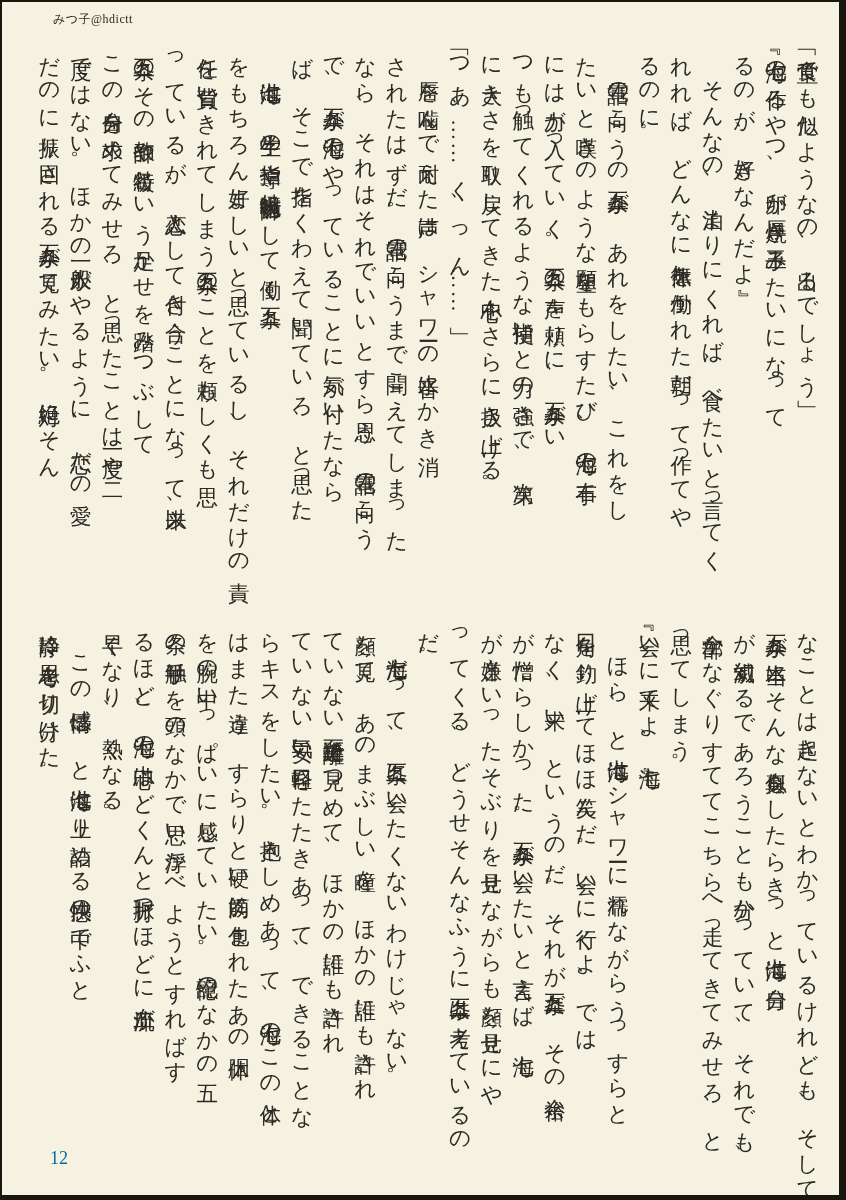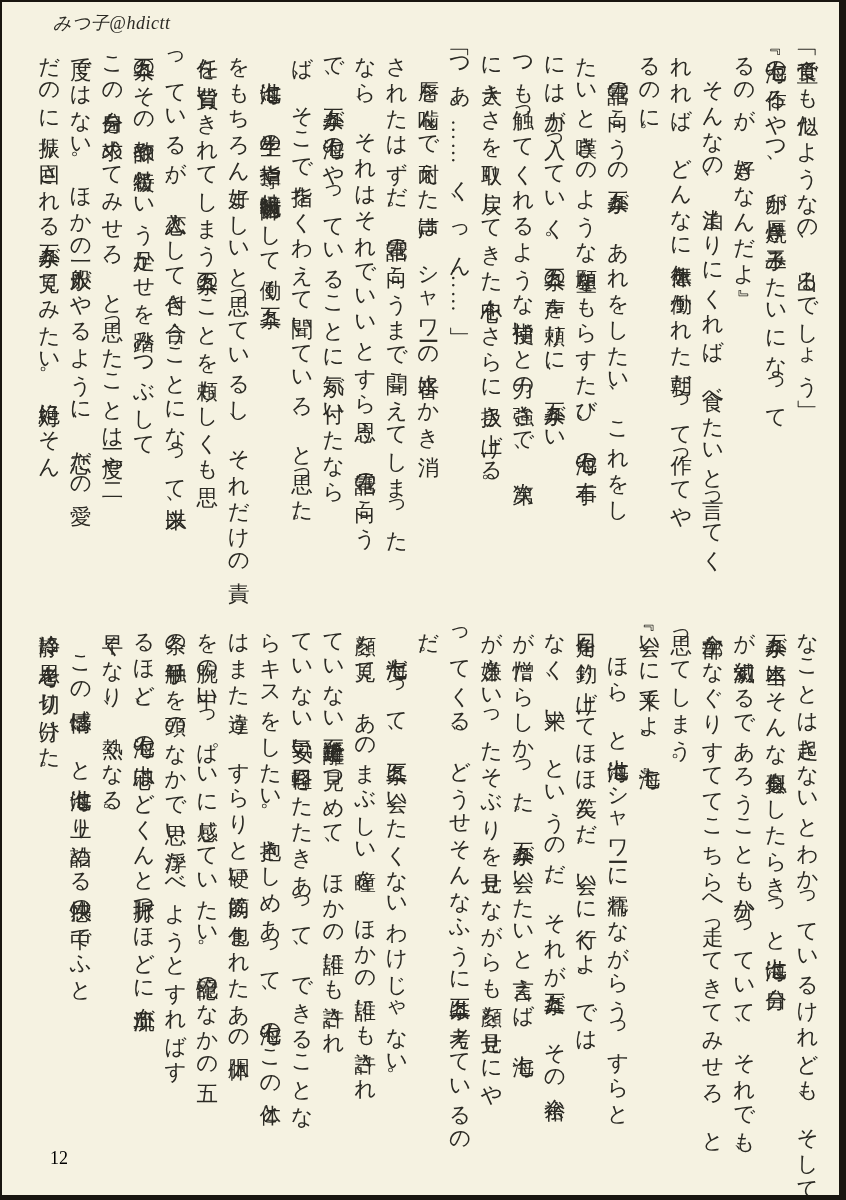--- a/index.html
+++ b/index.html
@@ -22,31 +22,30 @@
     border-bottom: 5px solid #191610;
     border-right: 7px solid #191610;
     border-left: 2px solid #191610;
     pointer-events: none;
     box-sizing: border-box;
   }
   .header-credit {
     position: absolute;
     left: 53px;
     top: 11px;
-    font-size: 18px;
+    font-size: 12px;
     letter-spacing: 0.5px;
     color: #2b2a24;
-    font-style: italic;
   }
   .page-number {
     position: absolute;
     left: 50px;
     top: 1148px;
     font-size: 18px;
-    color: #000000;
+    color: #0369a1;
   }
   .vblock {
     position: absolute;
     right: 24px;
     height: 542px;
     writing-mode: vertical-rl;
     text-orientation: mixed;
     font-size: 21.5px;
     line-height: 31.6px;
     letter-spacing: 1.6px;

